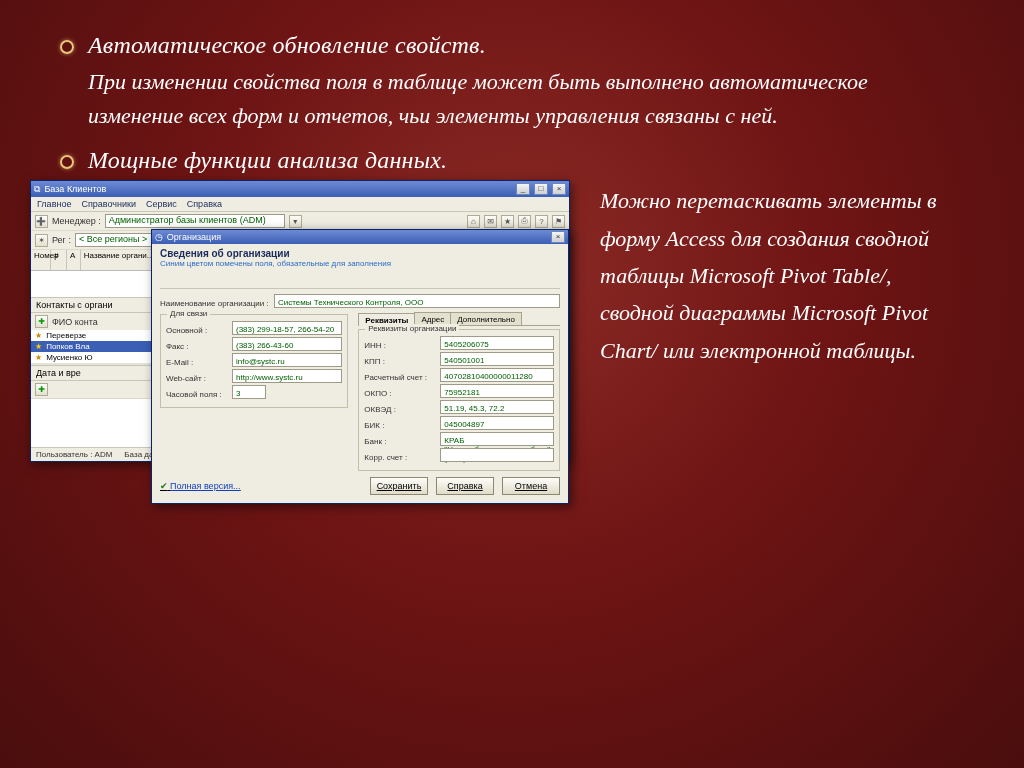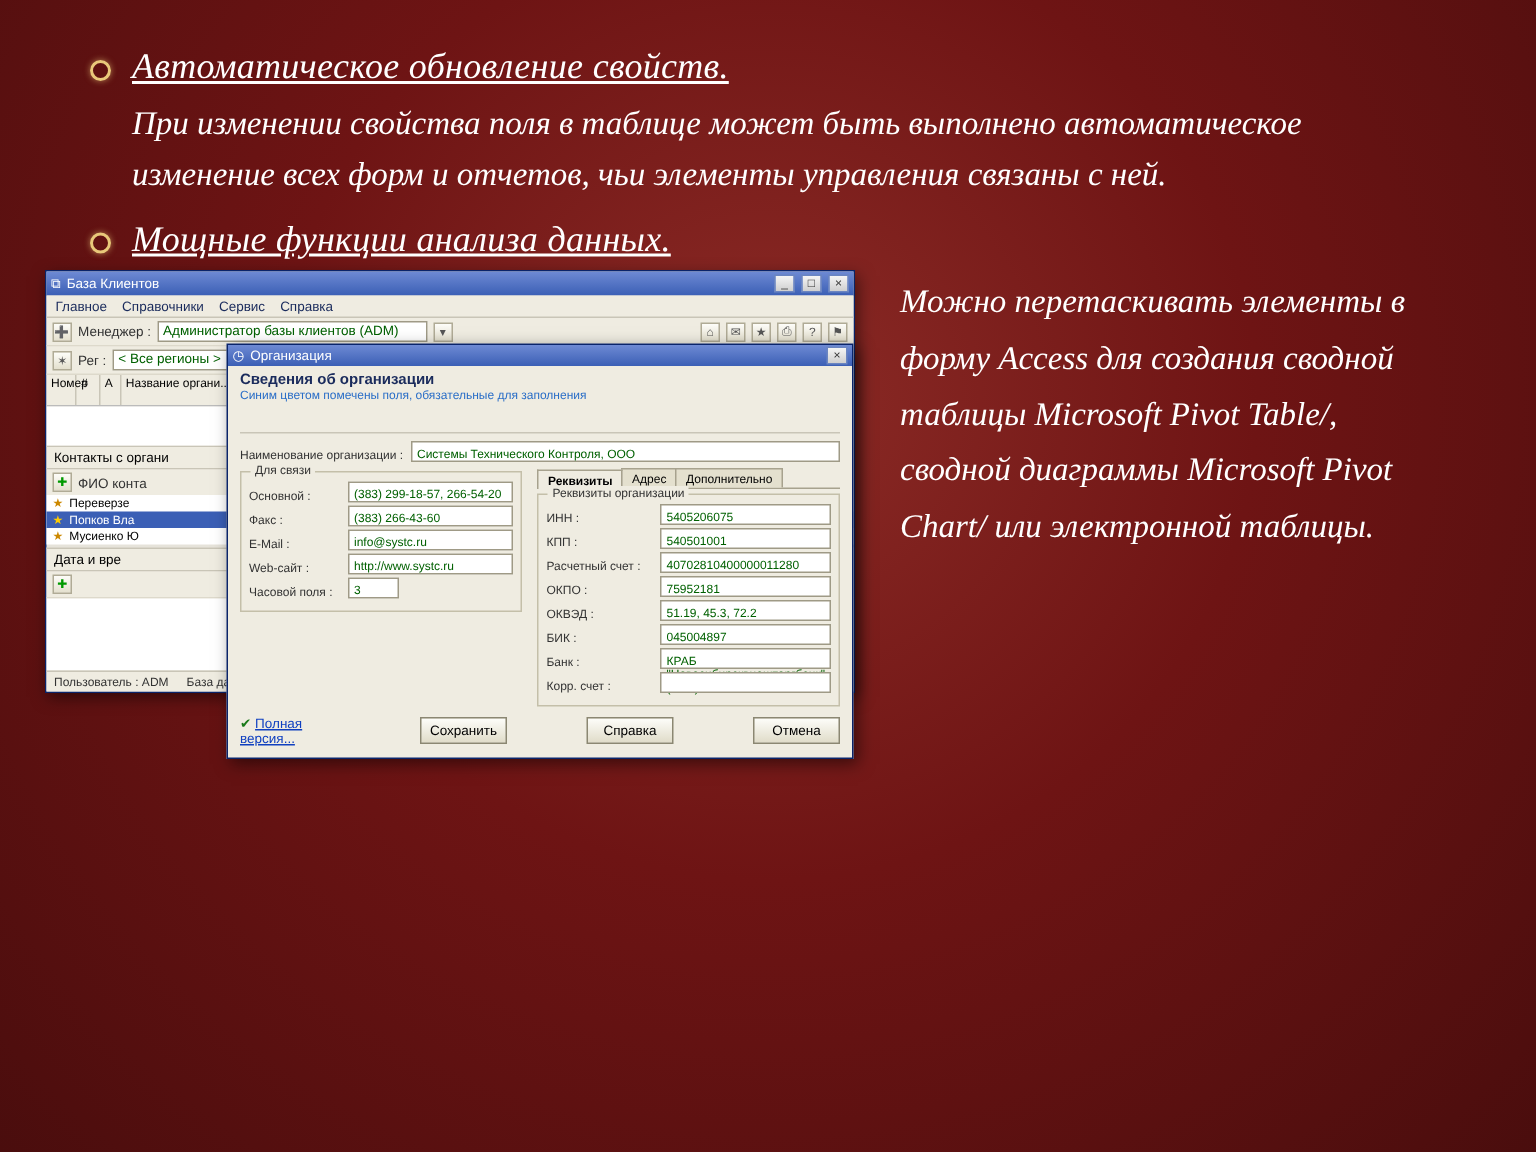--- a/index.html
+++ b/index.html
@@ -10,21 +10,21 @@
     color: #fff;
     overflow: hidden;
   }
   .slide { padding: 32px 60px 20px 88px; position: relative; height: 100%; }
   .bullet-row { display: flex; align-items: flex-start; gap: 14px; margin-bottom: 6px; margin-left: -28px; }
   .bullet-dot {
     width: 14px; height: 14px; border-radius: 50%;
     border: 2px solid #e9c87a; flex: 0 0 auto; margin-top: 8px;
     box-shadow: 0 0 4px rgba(233,200,122,.6);
   }
-  .h-link { font-style: italic; text-decoration: underline; color: #fff; font-size: 24px; letter-spacing: .2px; }
+  .h-link { font-style: italic; color: #fff; font-size: 24px; letter-spacing: .2px; }
   .para { font-style: italic; font-size: 22px; line-height: 1.55; margin: 0 0 14px 0; }
   .lower { display: flex; gap: 30px; align-items: flex-start; margin-top: 4px; }
   .right-col { flex: 1; font-style: italic; font-size: 22px; line-height: 1.7; padding-top: 2px; }
 
   
   .app {
     width: 540px; flex: 0 0 540px;
     font-family: Tahoma, Verdana, sans-serif; font-size: 9px;
     color: #000; background: #e6e3da;
     border: 1px solid #0a246a;
@@ -71,22 +71,22 @@
   .form-row .flab { width: 110px; color:#333; font-size:8px; }
   .form-row .finp { flex:1; background:#fff; border:1px solid #9f9a86; height:14px; padding:3px 3px; color:#006000; font-size:8px; }
   .dlg-cols { display:flex; gap:10px; margin-top:4px;}
   .col { flex:1; }
   .fieldset { border:1px solid #c4bfa9; padding:4px 5px 6px; margin-top:2px; position:relative;}
   .fieldset .legend { position:absolute; top:-6px; left:6px; background:#efece1; padding:0 3px; font-size:8px; color:#333;}
   .tabs { display:flex; gap:0; border-bottom:1px solid #a7a28e; margin-bottom:3px;}
   .tab { padding:2px 6px 1px; border:1px solid #a7a28e; border-bottom:none; background:#e4e0ce; font-size:8px; margin-right:-1px;}
   .tab.active { background:#efece1; font-weight:bold; position:relative; top:1px;}
   .comment-box { width:100%; height:30px; background:#fff; border:1px solid #9f9a86; font-size:8px; padding:2px 3px; color:#333;}
-  .btnrow { display:flex; gap:8px; justify-content:space-between; align-items:center; margin-top:6px;}
-  .btn { min-width:58px; height:18px; border:1px solid #8b8772; background:linear-gradient(#fdfdf9,#e0dcc9); font-size:9px; color:#000;margin-left:45px;}
+  .btnrow { display:flex; gap:8px; justify-content:space-between; align-items:center; margin-top:6px;text-decoration:underline;}
+  .btn { min-width:58px; height:18px; border:1px solid #8b8772; background:linear-gradient(#fdfdf9,#e0dcc9); font-size:9px; color:#000;}
   .app-rel { position: relative; }
   .gh1{width:20px}.gh2{width:16px}.gh3{width:14px}.gh4{width:110px}.gh5{flex:1}.gh6{width:34px}.gh7{width:46px}.gh8{width:36px}.gh9{width:36px}.gh10{width:36px}.gh11{width:46px}.gh12{width:120px}
 </style>
 </head>
 <body>
 
 <div class="slide">
   <div class="bullet-row">
     <span class="bullet-dot"></span>
     <span class="h-link">Автоматическое обновление свойств.</span>

